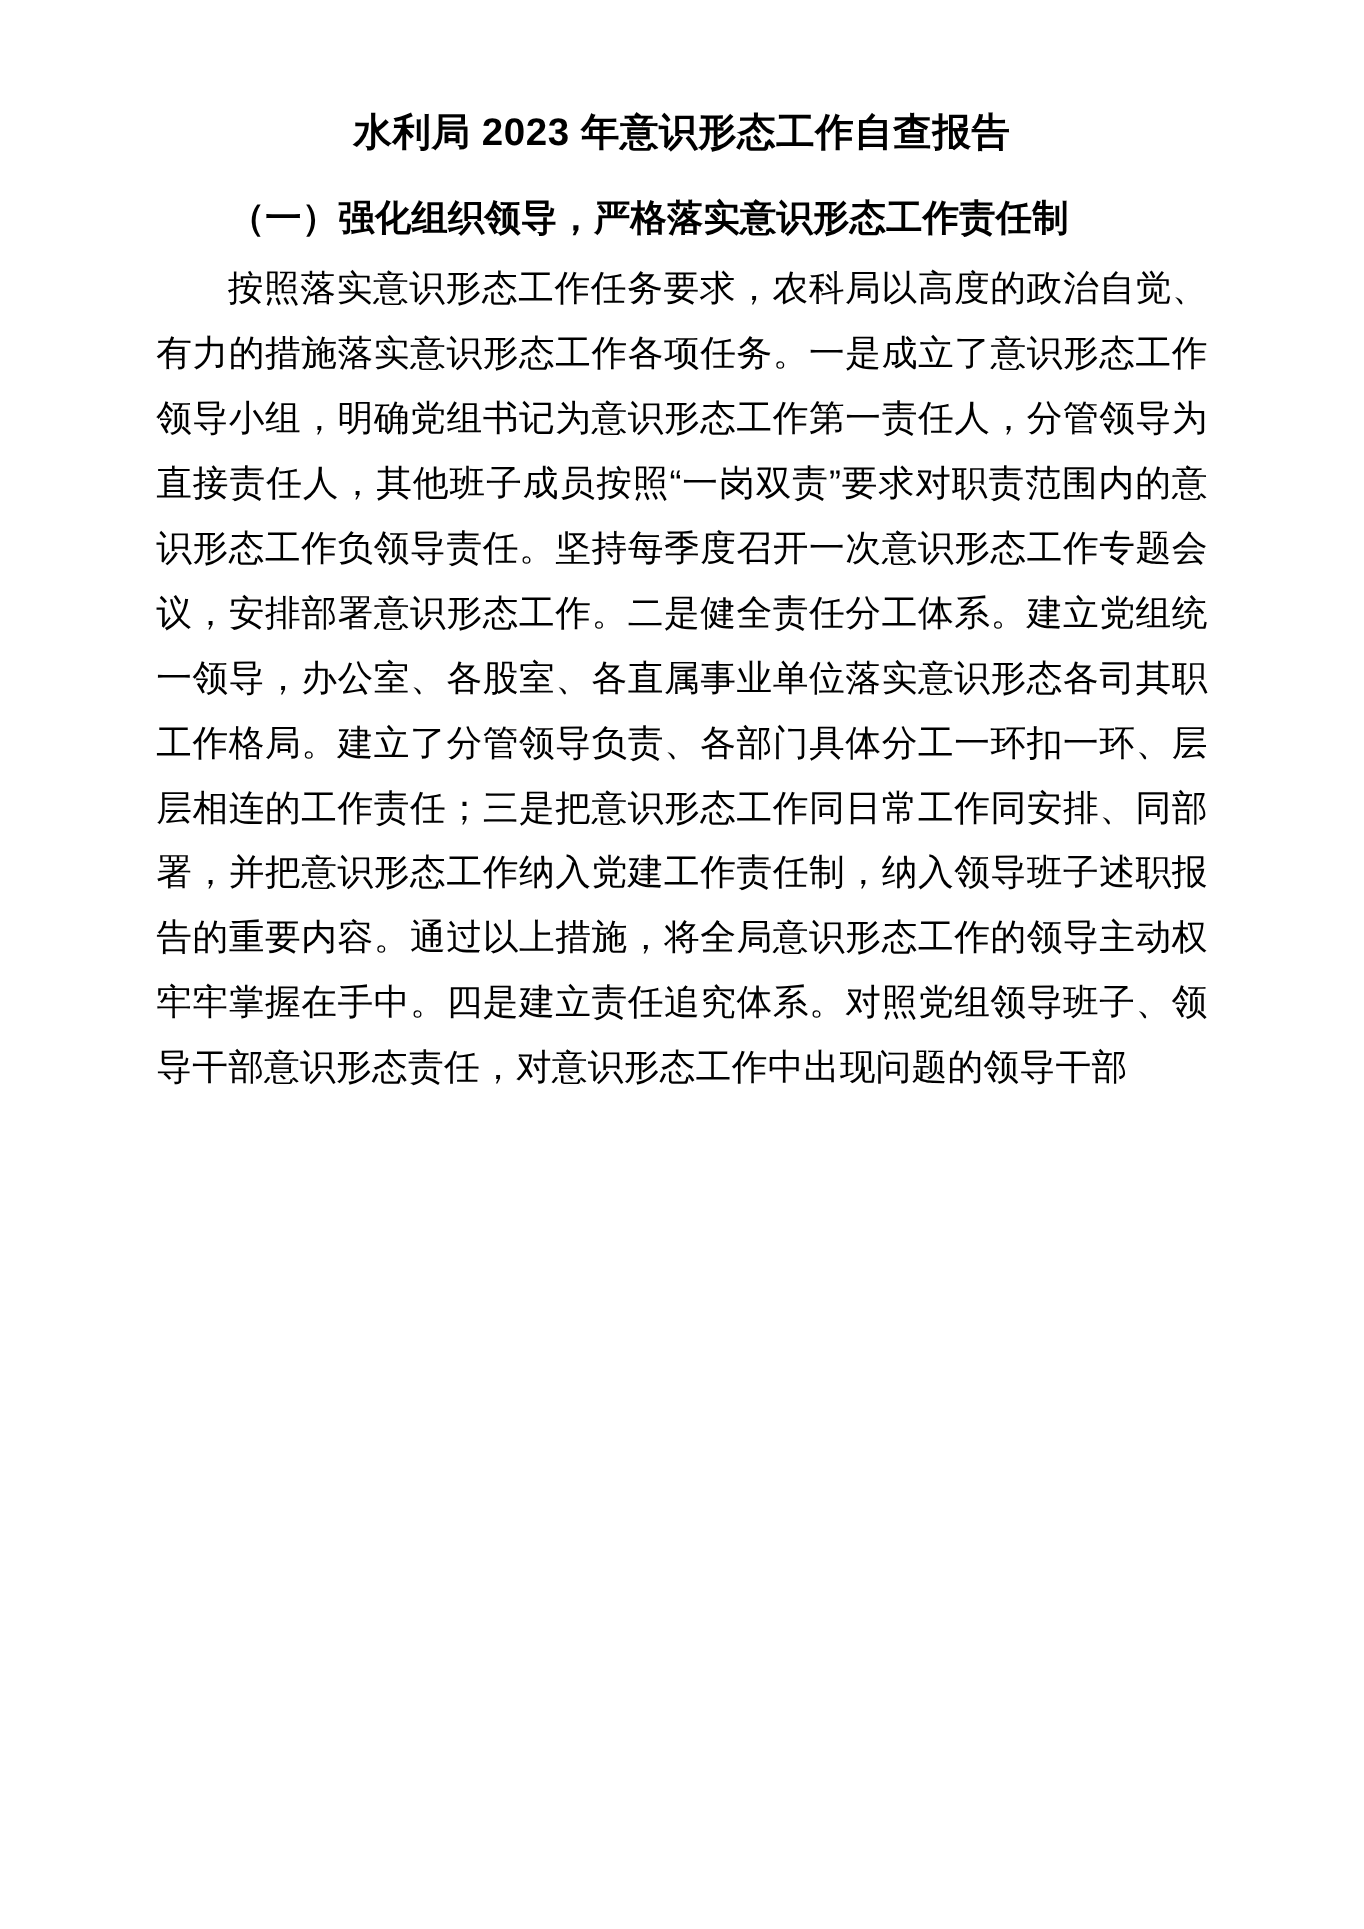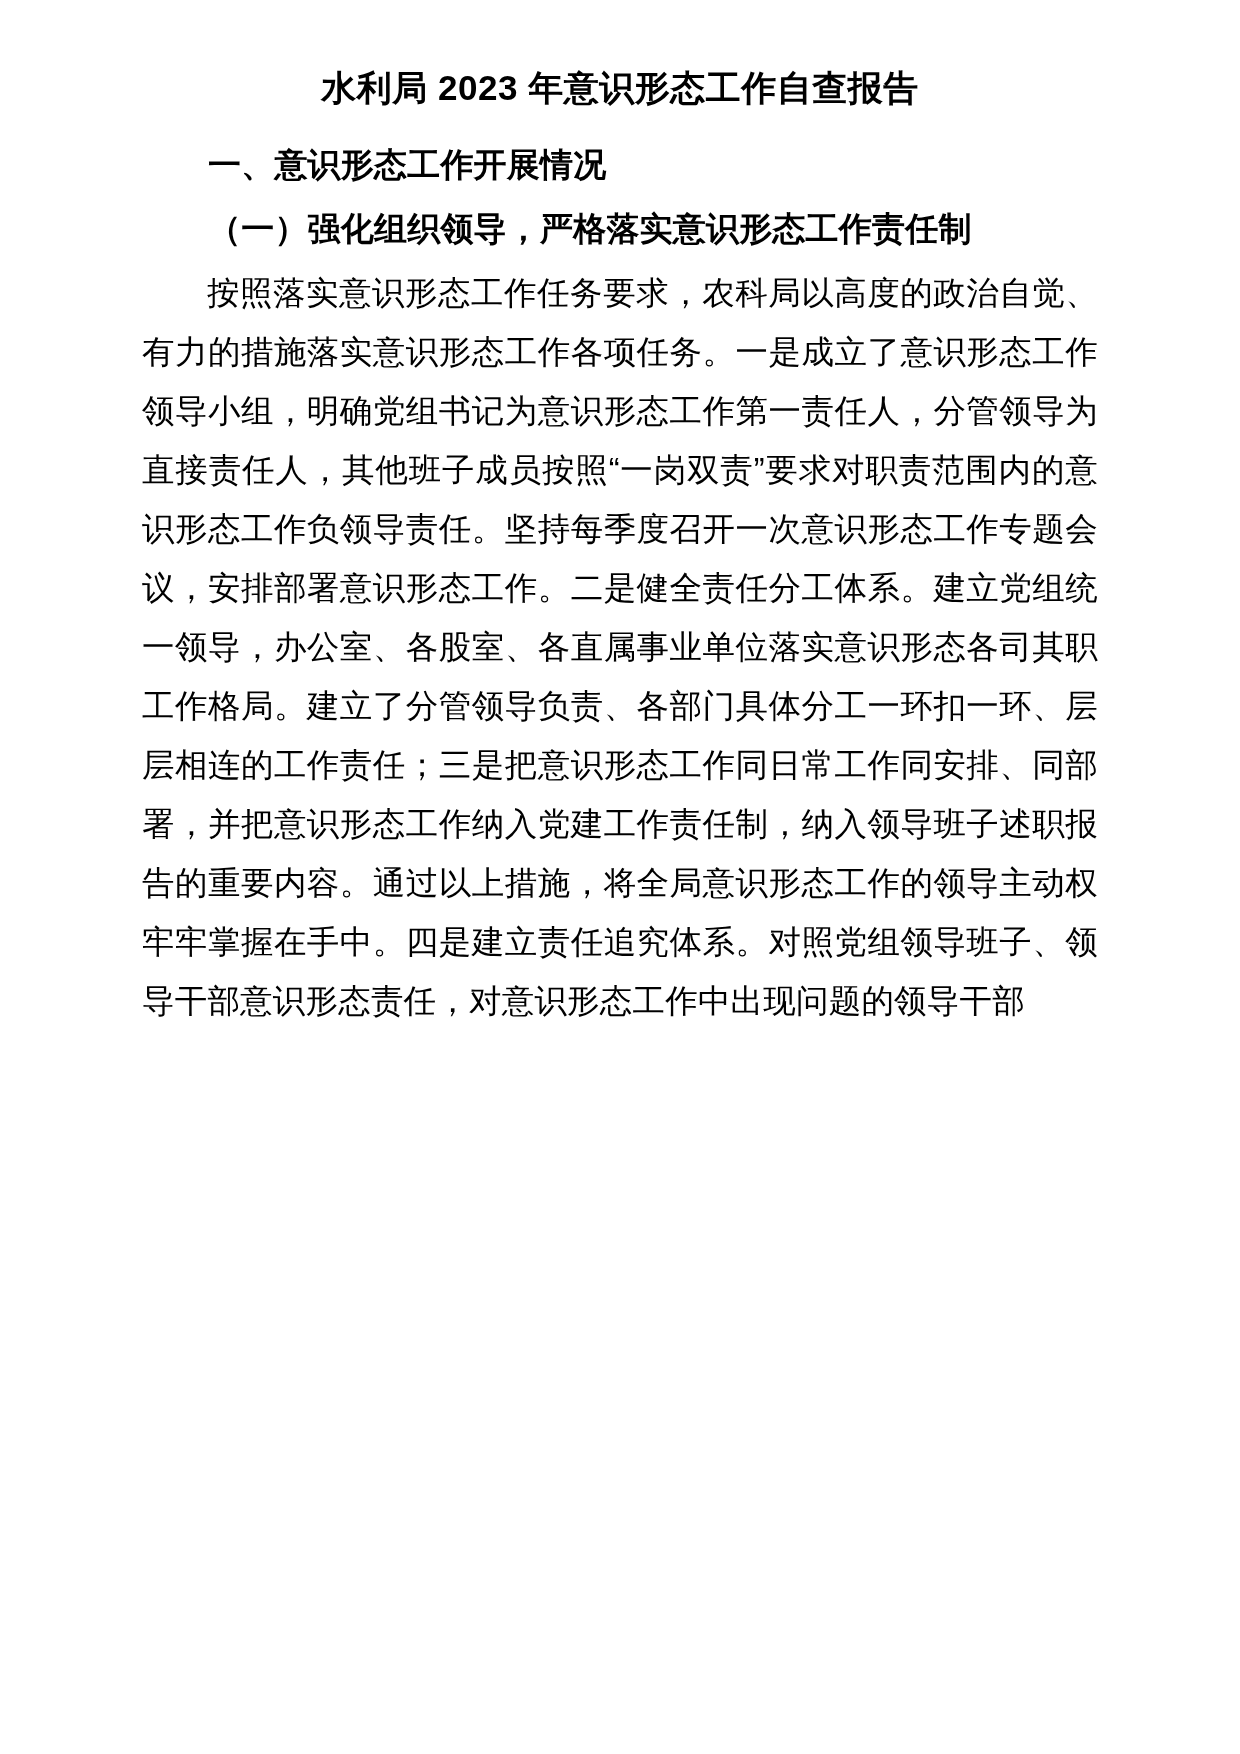--- a/index.html
+++ b/index.html
@@ -11,21 +11,21 @@
     width: 1240px;
     height: 1754px;
     font-family: "Liberation Sans", "DejaVu Sans", sans-serif;
     color: #000000;
     overflow: hidden;
   }
   .page {
     box-sizing: border-box;
     width: 1240px;
     height: 1754px;
-    padding: 63px 142px 0 142px;
+    padding: 96px 142px 0 142px;
     background: #ffffff;
   }
   .doc-title {
     font-size: 35px;
     font-weight: bold;
     text-align: center;
     letter-spacing: 0.5px;
     line-height: 1.4;
     margin: 0 0 22px 0;
   }
@@ -59,19 +59,18 @@
   }
 </style>
 </head>
 <body>
 
 <div class="page">
 
   <h1 class="doc-title">水利局 2023 年意识形态工作自查报告</h1>
 
 
-  <h2 class="heading1">一、意识形态工作开展情况</h2>
 
   <h3 class="heading2">（一）强化组织领导，严格落实意识形态工作责任制</h3>
 
   <p class="para body-block">按照落实意识形态工作任务要求，农科局以高度的政治自觉、有力的措施落实意识形态工作各项任务。一是成立了意识形态工作领导小组，明确党组书记为意识形态工作第一责任人，分管领导为直接责任人，其他班子成员按照“一岗双责”要求对职责范围内的意识形态工作负领导责任。坚持每季度召开一次意识形态工作专题会议，安排部署意识形态工作。二是健全责任分工体系。建立党组统一领导，办公室、各股室、各直属事业单位落实意识形态各司其职工作格局。建立了分管领导负责、各部门具体分工一环扣一环、层层相连的工作责任；三是把意识形态工作同日常工作同安排、同部署，并把意识形态工作纳入党建工作责任制，纳入领导班子述职报告的重要内容。通过以上措施，将全局意识形态工作的领导主动权牢牢掌握在手中。四是建立责任追究体系。对照党组领导班子、领导干部意识形态责任，对意识形态工作中出现问题的领导干部</p>
 
 </div>
 
 </body></html>

